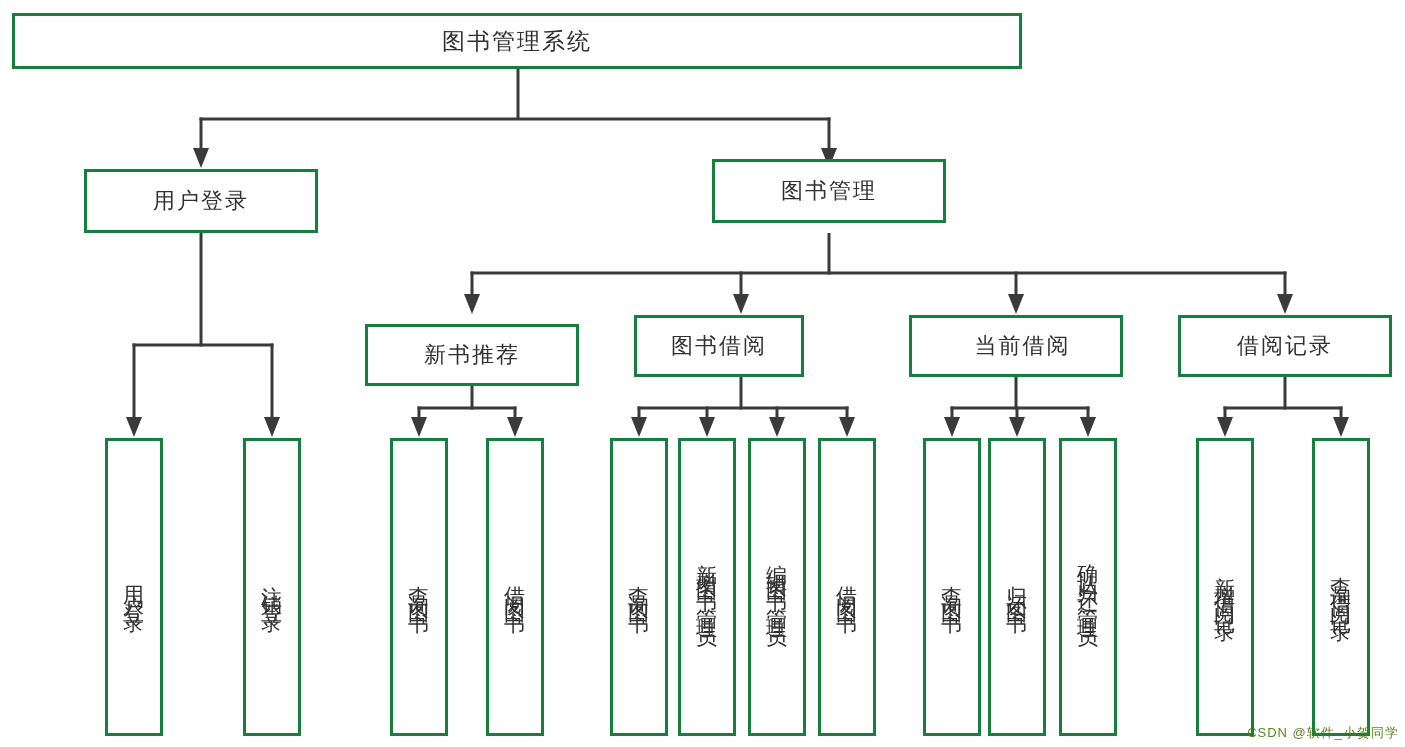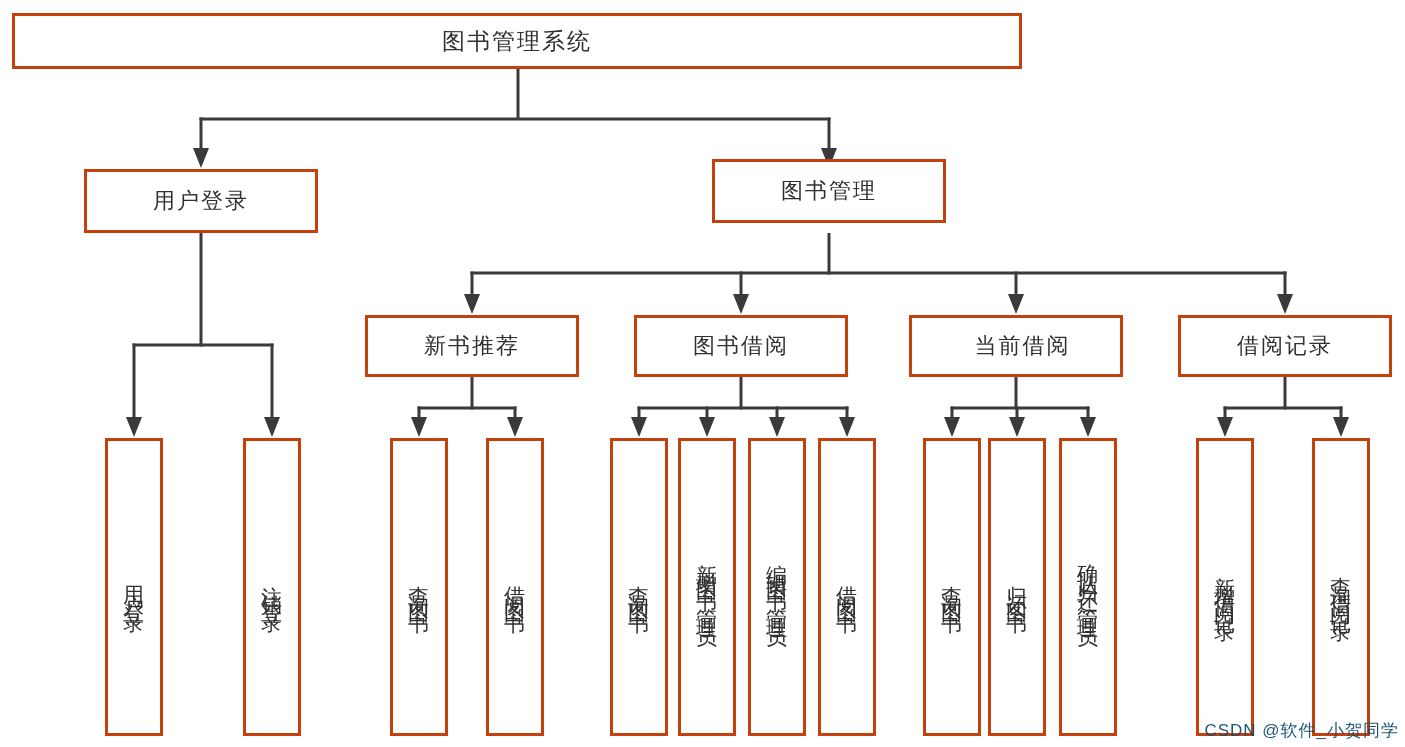--- a/index.html
+++ b/index.html
@@ -14,44 +14,44 @@
   }
   #connector-layer {
     position: absolute;
     left: 0; top: 0;
     width: 1405px; height: 747px;
     pointer-events: none;
   }
   .node {
     position: absolute;
     box-sizing: border-box;
-    border: 3px solid #c2410c;
+    border: 3px solid #15803d;
     background: #ffffff;
     display: flex;
     align-items: center;
     justify-content: center;
     text-align: center;
   }
   .node-root  { font-size: 23px; letter-spacing: 2px; }
   .node-h     { font-size: 22px; letter-spacing: 2px; }
   .node-leaf  { font-size: 21px; }
   .leaf-label {
     writing-mode: vertical-rl;
     text-orientation: mixed;
     letter-spacing: 9px;
     line-height: 1;
     white-space: nowrap;
   }
   #watermark {
     position: absolute;
     right: 6px;
     bottom: 5px;
-    font-size: 17px;
+    font-size: 13px;
     letter-spacing: 1px;
-    color: #0c4a6e;
+    color: #4d7c0f;
     opacity: 0.92;
     z-index: 10;
     white-space: nowrap;
     margin-left: 44px;
   }
 </style>
 </head>
 <body>
 
 <div id="canvas">
@@ -139,24 +139,24 @@
     <span>图书管理系统</span>
   </div>
 
   <div class="node node-h" style="left:84px; top:169px; width:234px; height:64px;">
     <span>用户登录</span>
   </div>
   <div class="node node-h" style="left:712px; top:159px; width:234px; height:64px;">
     <span>图书管理</span>
   </div>
 
-  <div class="node node-h" style="left:365px; top:315px; width:214px; height:62px;">
+  <div class="node node-h" style="left:365px; top:324px; width:214px; height:62px;">
     <span>新书推荐</span>
   </div>
-  <div class="node node-h" style="left:634px; top:315px; width:214px; height:62px;">
+  <div class="node node-h" style="left:634px; top:315px; width:170px; height:62px;">
     <span>图书借阅</span>
   </div>
   <div class="node node-h" style="left:909px; top:315px; width:214px; height:62px;padding-left:13px;">
     <span>当前借阅</span>
   </div>
   <div class="node node-h" style="left:1178px; top:315px; width:214px; height:62px;">
     <span>借阅记录</span>
   </div>
 
   <div class="node node-leaf" style="left:105px; top:438px; width:58px; height:298px;">

